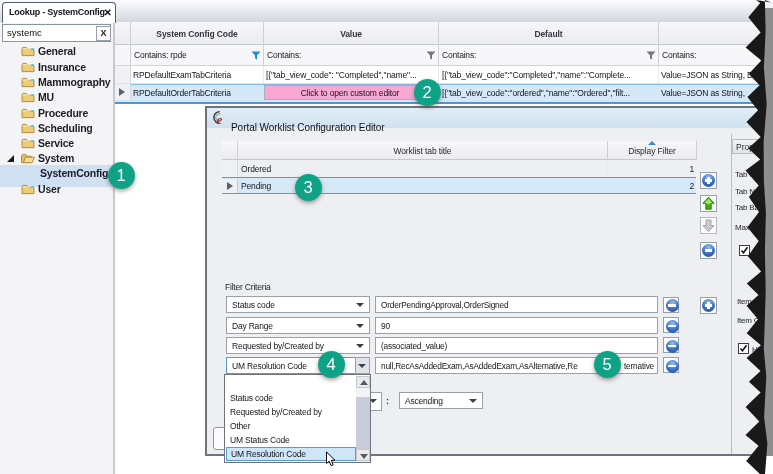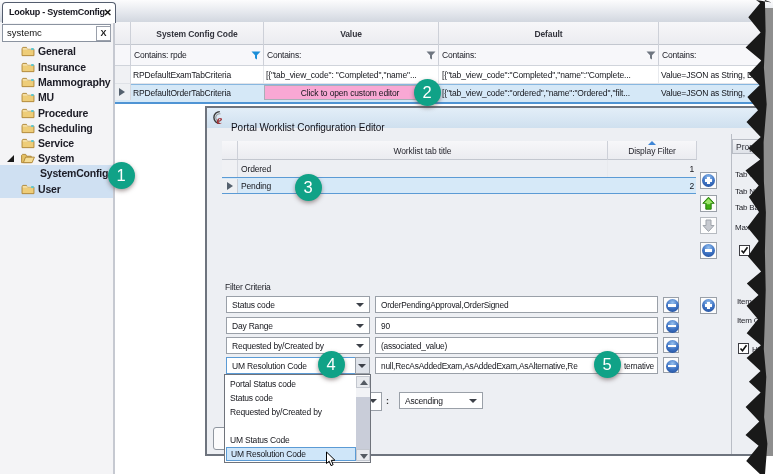--- a/index.html
+++ b/index.html
@@ -123,21 +123,21 @@
       <span class="lbl">Service</span>
     </div>
 <div class="trow" style="top:151.4px;">
       <div style="position:absolute;left:7px;top:4px;width:0;height:0;border-left:7px solid transparent;border-bottom:7px solid #1a1a1a;"></div>
       <svg class="fold" width="15" height="12" viewBox="0 0 15 12">
 <path d="M0.5 2.5 L0.5 10.5 L11 10.5 L11 3.5 L6 3.5 L5 1.5 L1.5 1.5 Z" fill="#e4c167" stroke="#ad8435" stroke-width="1"></path>
 <path d="M2.5 10.5 L4.8 4.5 L14.5 4.5 L12 10.5 Z" fill="#f4dc95" stroke="#ad8435" stroke-width="1"></path>
 </svg>
       <span class="lbl">System</span>
     </div>
-<div class="trow sel" style="top:165.0px;height:33px;">
+<div class="trow sel" style="top:165.0px;height:22px;">
       <span class="lbl" style="left:40px;top:2px;">SystemConfig</span>
     </div>
 <div class="trow" style="top:182.0px;">
       <svg class="fold" width="14" height="12" viewBox="0 0 14 12">
 <path d="M0.5 2.5 L0.5 10.5 L13.5 10.5 L13.5 3.5 L6.5 3.5 L5.3 1.5 L1.5 1.5 Z" fill="#eecd79" stroke="#ad8435" stroke-width="1"></path>
 <path d="M1.3 3.2 L12.7 3.2" stroke="#fbf0cf" stroke-width="1"></path>
 <rect x="10.5" y="2.2" width="2.6" height="2.2" fill="#57c7d4"></rect>
 </svg>
       <span class="lbl">User</span>
     </div>
@@ -325,23 +325,23 @@
 </div>
 <div class="txt" style="left:386px;top:396px;font-size:9px;font-weight:bold;color:#333;z-index:5;">:</div>
 <div class="abs combo" style="left:399px;top:392px;width:84px;z-index:5;">
     <span>Ascending</span>
     <div class="cardn"></div>
   </div>
 
 <div class="abs" style="left:213px;top:427px;width:15px;height:21px;background:#fbfbfc;border:1px solid #8f969f;border-radius:3px;z-index:6;"></div>
 
 <div class="abs" id="ddlist">
-<div class="li" style="top:2px;">Portal Status code</div>
 <div class="li" style="top:16px;">Status code</div>
 <div class="li" style="top:30px;">Requested by/Created by</div>
+<div class="li" style="top:44px;">Other</div>
 <div class="li" style="top:58px;">UM Status Code</div>
 <div class="li" style="top:72px;background:#cfe6f9;border:1px solid #5b9bd5;width:130px;line-height:12px;">UM Resolution Code</div>
 <div class="abs" style="left:131px;top:1px;width:14px;height:86px;background:#f2f3f6;"></div>
 <div class="abs" style="left:131px;top:1px;width:14px;height:12px;background:#e8eaee;border:1px solid #c3c7cf;box-sizing:border-box;">
       <div style="position:absolute;left:3px;top:3px;width:0;height:0;border-left:4px solid transparent;border-right:4px solid transparent;border-bottom:5px solid #555b63;"></div>
     </div>
 <div class="abs" style="left:131px;top:74px;width:14px;height:12px;background:#e8eaee;border:1px solid #c3c7cf;box-sizing:border-box;">
       <div style="position:absolute;left:3px;top:4px;width:0;height:0;border-left:4px solid transparent;border-right:4px solid transparent;border-top:5px solid #555b63;"></div>
     </div>
 <div class="abs" style="left:131px;top:22px;width:14px;height:52px;background:#c9cdd9;"></div>

